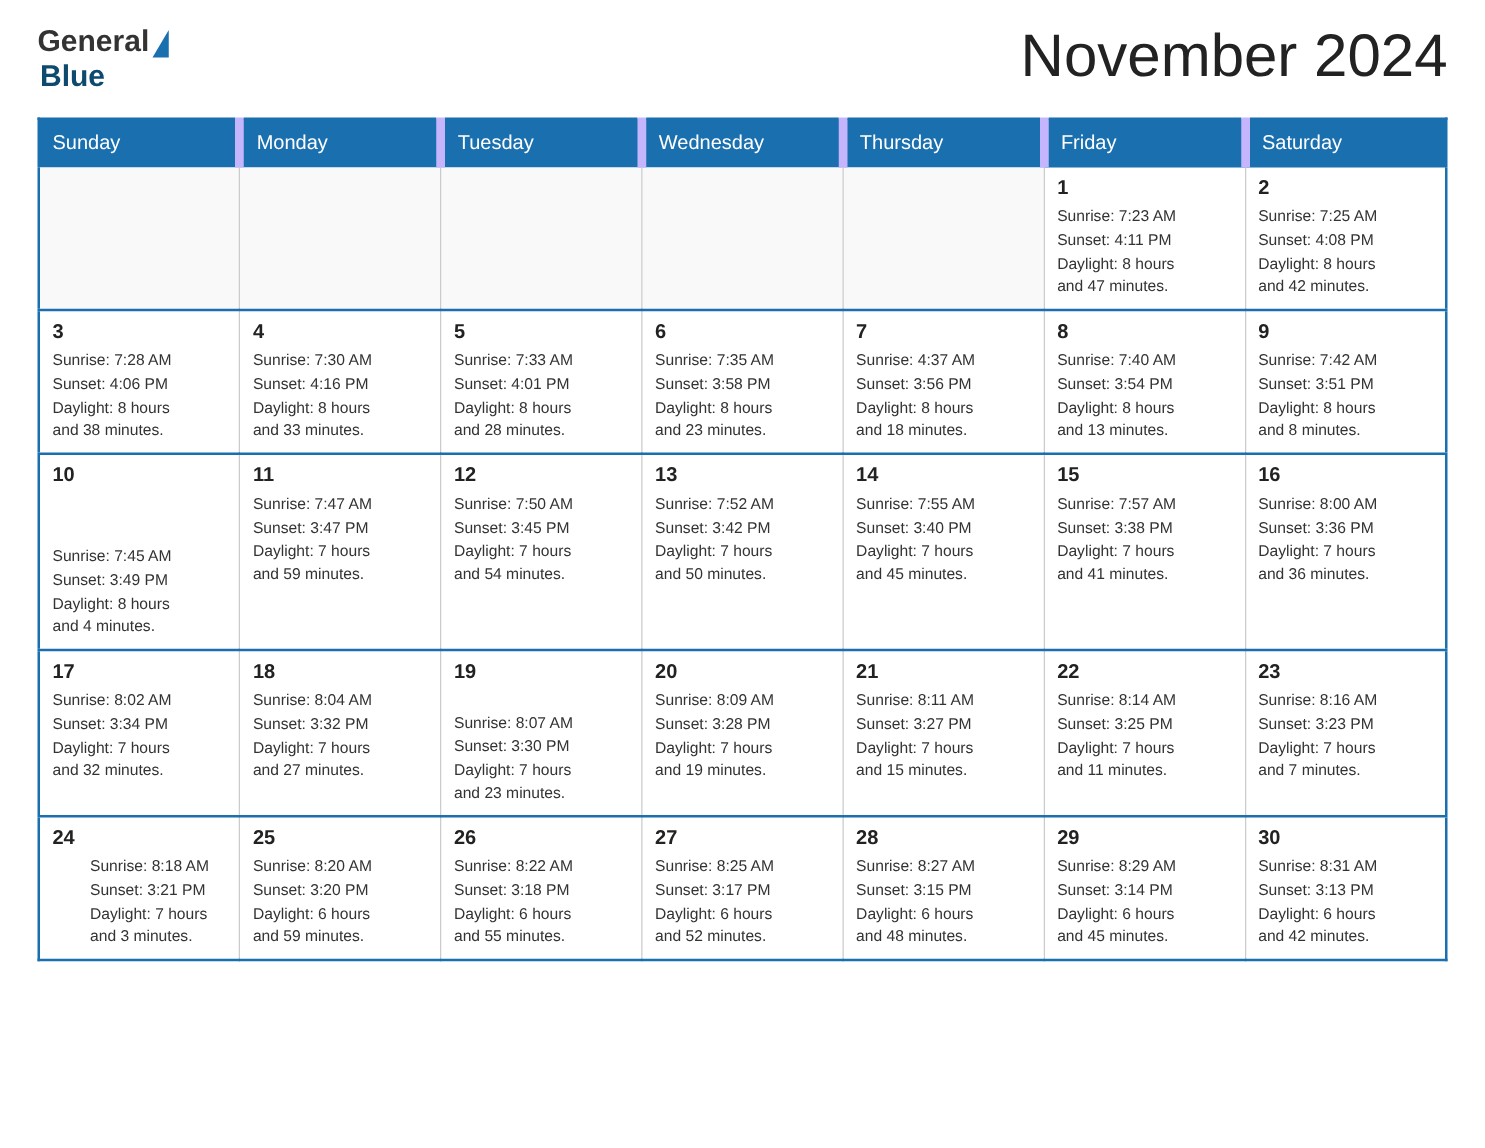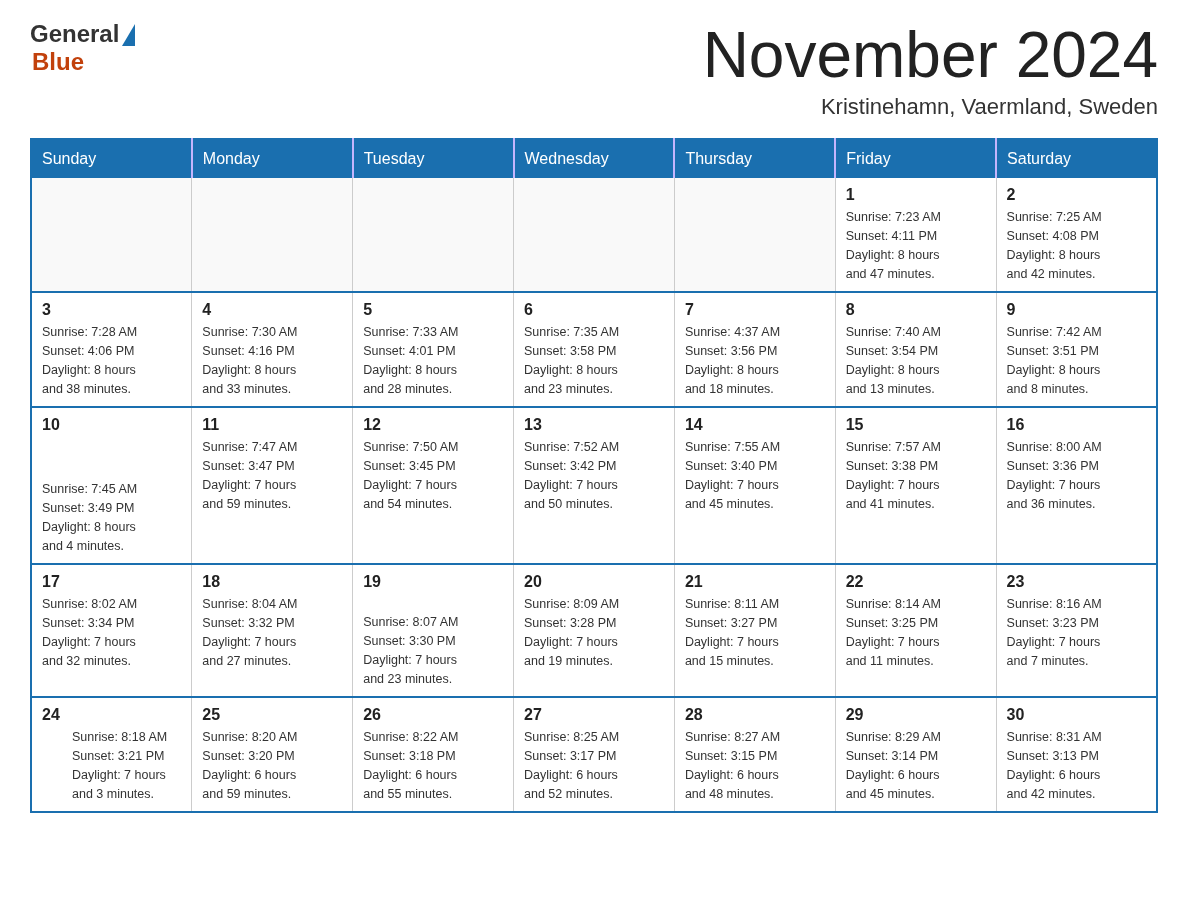--- a/index.html
+++ b/index.html
@@ -23,21 +23,21 @@
       justify-content: flex-end;
     }
     .logo-row {
       display: flex;
       align-items: center;
     }
     .title-block {
       text-align: right;
     }
     .month-title {
-      font-size: 64px;
+      font-size: 48px;
       font-weight: normal;
       color: #222;
       line-height: 1.1;
     }
     .location {
       font-size: 22px;
       color: #333;
       margin-top: 4px;
     }
     table {
@@ -47,21 +47,21 @@
     }
     thead tr {
       background-color: #1a6faf;
     }
     thead th {
       color: #fff;
       font-size: 16px;
       font-weight: normal;
       padding: 10px 10px;
       text-align: left;
-      border-right: 2px solid #c4b5fd;
+      border-right: 7px solid #c4b5fd;
     }
     thead th:last-child {
       border-right: none;
     }
     tbody tr {
       border-bottom: 2px solid #1a6faf;
     }
     tbody tr:last-child {
       border-bottom: none;
     }
@@ -95,25 +95,24 @@
   </style>
 </head>
 <body>
 
 <div class="header">
   <div class="logo-wrapper">
     <div class="logo-row">
       <span style="font-size:24px;font-weight:bold;color:#333;">General</span>
       <span style="display:inline-block;width:0;height:0;border-left:13px solid transparent;border-bottom:22px solid #1a6faf;margin-left:3px;margin-top:2px;"></span>
     </div>
-    <span style="font-size:24px;font-weight:bold;color:#c2410c;margin-left:2px;">Blue</span>
+    <span style="font-size:24px;font-weight:bold;color:#0c4a6e;margin-left:2px;">Blue</span>
   </div>
   <div class="title-block">
     <div class="month-title">November 2024</div>
-    <div class="location">Kristinehamn, Vaermland, Sweden</div>
   </div>
 </div>
 
 <table>
   <thead>
     <tr>
     <th>Sunday</th>
         <th>Monday</th>
         <th>Tuesday</th>
         <th>Wednesday</th>

